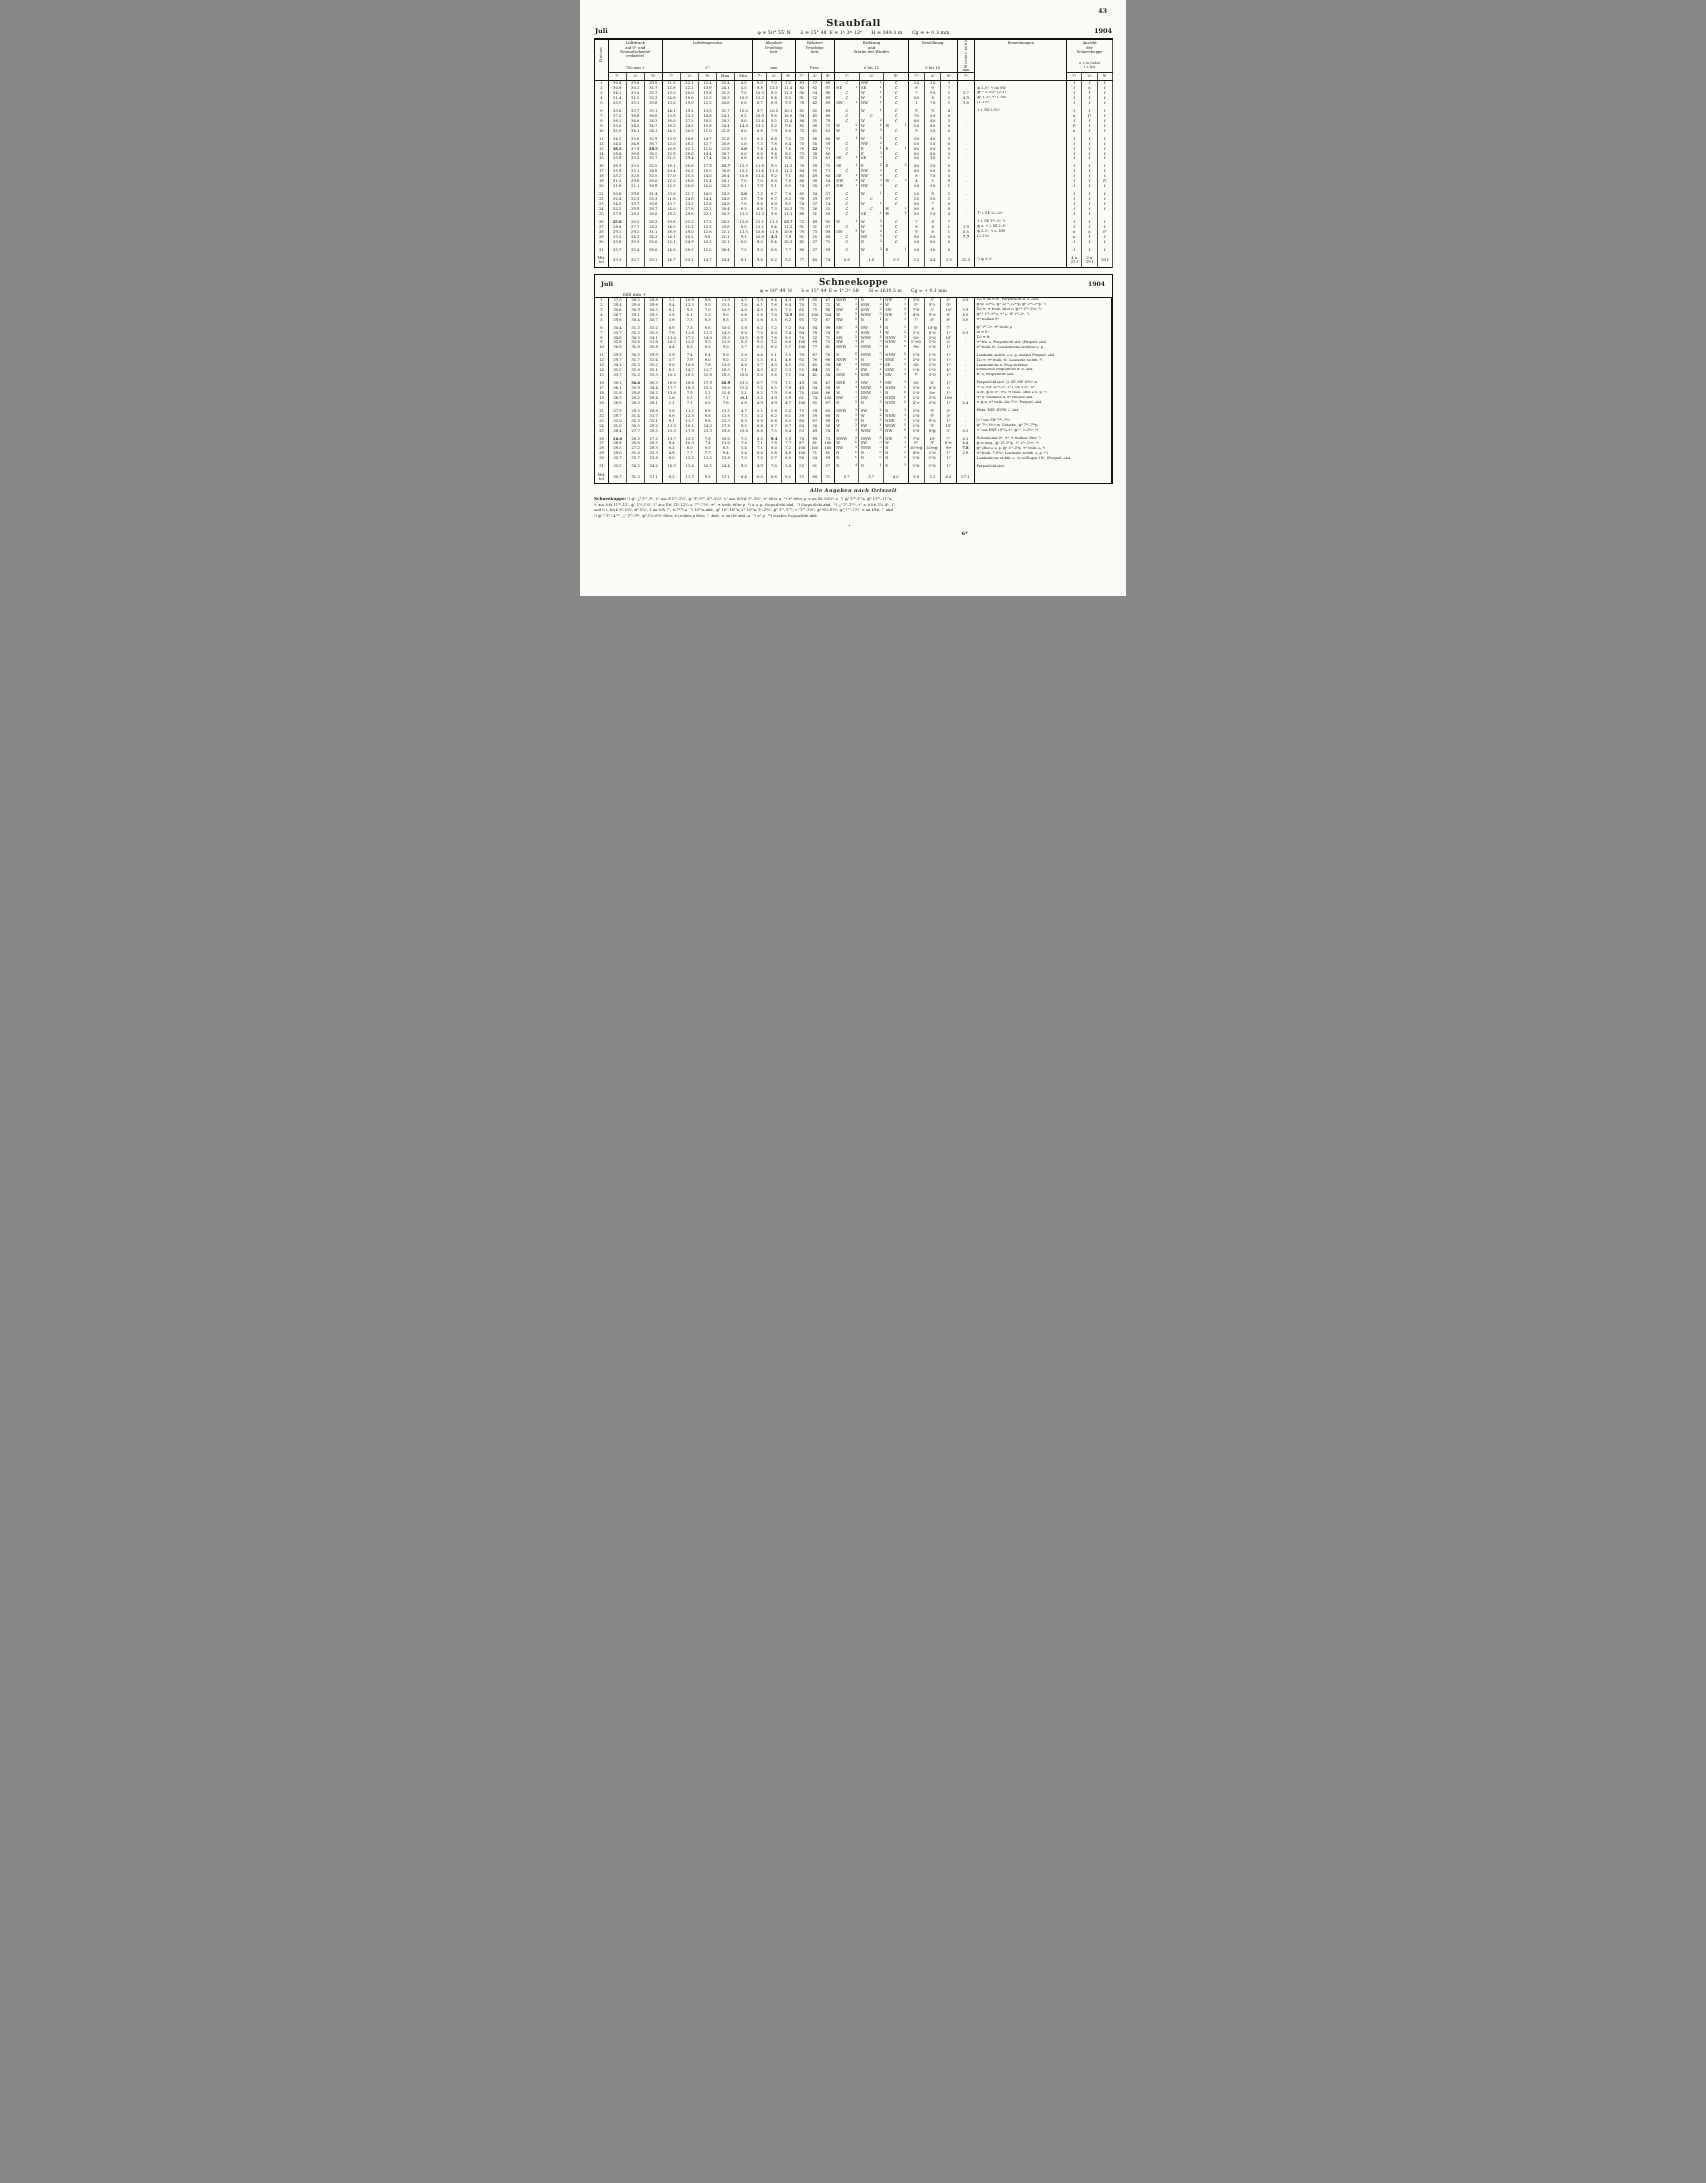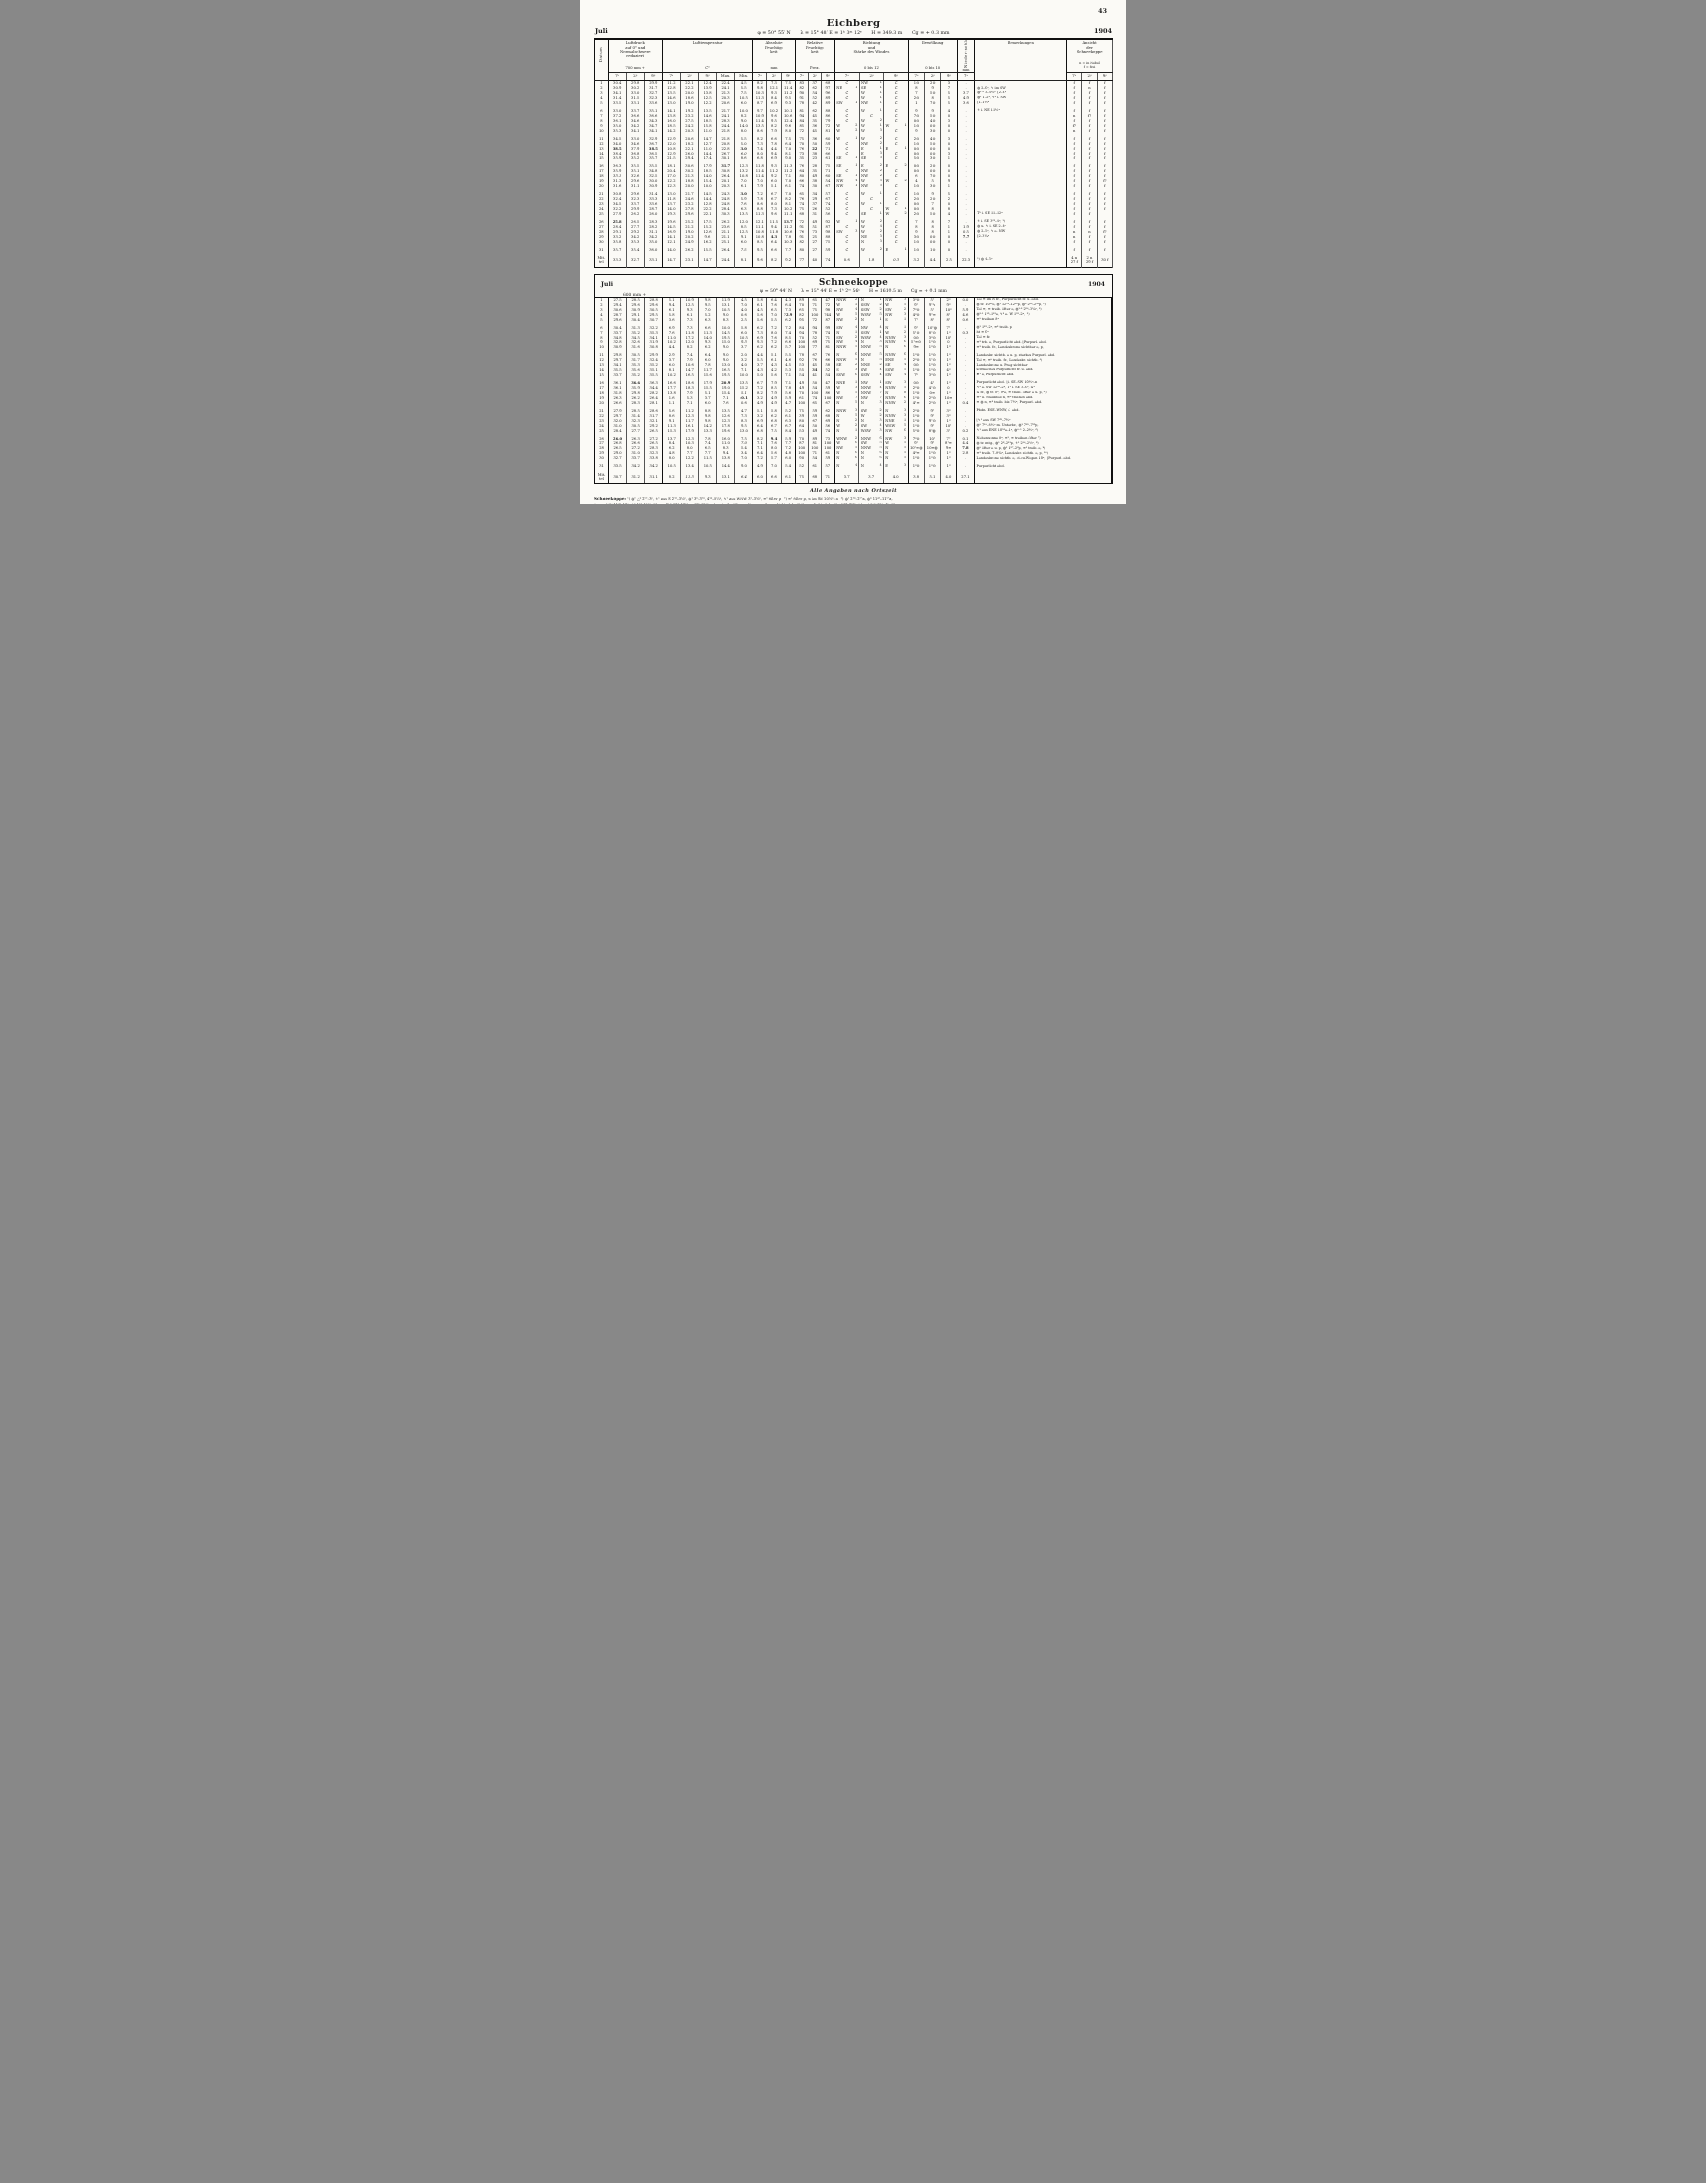--- a/index.html
+++ b/index.html
@@ -1,16 +1,16 @@
 <!DOCTYPE html>
 <html style="font-size:7px"><head>
 <meta charset="utf-8">
 <style>
   html,body{margin:0;padding:0;background:#888;}
-  .page{width:546px;height:504px;margin:0 auto;background:#fbfaf6;color:#1b1b1b;
+  .page{width:546px;height:596px;margin:0 auto;background:#fbfaf6;color:#1b1b1b;
         font-family:"DejaVu Serif",serif;position:relative;box-sizing:border-box;
         padding:6.1px 13px 3.5px 14px;}
   .pageno{position:absolute;top:7px;right:19px;font-size:6.5px;font-weight:bold;}
   .head{position:relative;text-align:center;margin-top:11.4px;}
   .head .station{font-size:10px;font-weight:bold;letter-spacing:0.4px;}
   .head .coords{font-size:4.8px;margin-top:1.3px;}
   .head .month{position:absolute;left:0.9px;bottom:0;font-size:6.5px;font-weight:bold;}
   .head .year{position:absolute;right:0.9px;bottom:0;font-size:6.5px;font-weight:bold;}
   table{border-collapse:collapse;width:100%;table-layout:fixed;font-size:3.7px;}
   #t1{border:0.9px solid #111;border-top:2.2px double #111;margin-top:3.5px;}
@@ -52,21 +52,21 @@
   col.c-a{width:2.9%;}
 </style>
 </head>
 <body>
 
 <div class="page">
   <div class="pageno">43</div>
 
   <div class="head">
     <span class="month">Juli</span>
-    <div class="station">Eichberg</div>
+    <div class="station">Staubfall</div>
     <div class="coords">φ = 50° 55′ N  λ = 15° 48′ E = 1ʰ 3ᵐ 12ˢ  H = 349.3 m  Cg = + 0.3 mm</div>
     <span class="year">1904</span>
   </div>
 
   <table id="t1">
     <colgroup>
       <col class="c-datum">
         <col class="c-n">
         <col class="c-n">
         <col class="c-n">

